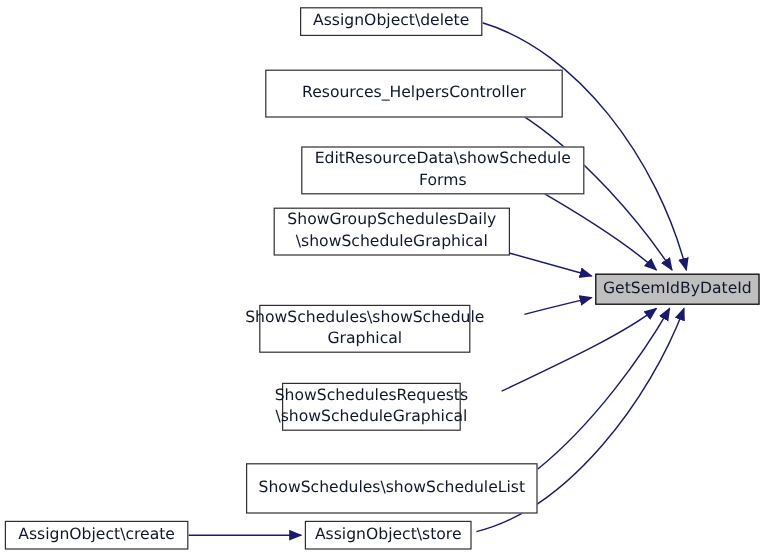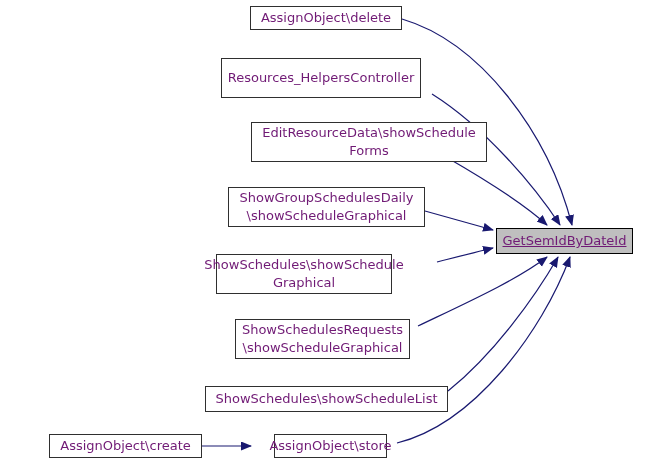--- a/index.html
+++ b/index.html
@@ -25,37 +25,36 @@
   .edges path, .edges line {
     fill: none;
     stroke: var(--edge, #191970);
     stroke-width: 1.2;
   }
   .node {
     position: absolute;
     box-sizing: border-box;
     background: var(--node-fill, #ffffff);
     border: 1px solid var(--node-border, #2f2f2f);
-    color: #701a75;
+    color: #0f172a;
     font-size: 13px;
     line-height: 18px;
     display: flex;
     flex-direction: column;
     align-items: center;
     justify-content: center;
     text-align: right;
     white-space: nowrap;
     cursor: pointer;
   }
   .node span { display: block; }
   .node.target {
     background: var(--target-fill, #bfbfbf);
     border: 1.5px solid var(--target-border, #000000);
     cursor: default;
-    text-decoration: underline;
   }
 </style>
 </head>
 <body>
 
 <div class="canvas">
 
   <svg class="edges" viewBox="0 0 648 467" xmlns="http://www.w3.org/2000/svg">
     <defs>
       <marker id="arrow" markerUnits="userSpaceOnUse" markerWidth="12" markerHeight="10" refX="10" refY="4.5" orient="auto">
@@ -70,53 +69,53 @@
     <path d="M418,326 C466,303 517,280 547,257" marker-end="url(#arrow)"></path>
     <path d="M448,391 C494,354 535,297 558,257" marker-end="url(#arrow)"></path>
     <path d="M397,443 C474,424 542,332 570,257" marker-end="url(#arrow)"></path>
     <path d="M157,446 L251,446" marker-end="url(#arrow)"></path>
   </svg>
 
   <div class="node" style="left:250px; top:6px; width:152px; height:24px;">
     <span>AssignObject\delete</span>
   </div>
 
-  <div class="node" style="left:221px; top:58px; width:200px; height:40px;">
+  <div class="node" style="left:221px; top:58px; width:248px; height:40px;">
     <span>Resources_HelpersController</span>
   </div>
 
   <div class="node" style="left:210px; top:122px; width:236px; height:40px;margin-left:41px;">
     <span>EditResourceData\showSchedule</span>
     <span>Forms</span>
   </div>
 
-  <div class="node" style="left:228px; top:187px; width:197px; height:40px;">
+  <div class="node" style="left:228px; top:173px; width:197px; height:40px;">
     <span>ShowGroupSchedulesDaily</span>
     <span>\showScheduleGraphical</span>
   </div>
 
   <div class="node" style="left:216px; top:254px; width:176px; height:40px;">
     <span>ShowSchedules\showSchedule</span>
     <span>Graphical</span>
   </div>
 
-  <div class="node" style="left:235px; top:319px; width:175px; height:40px;">
+  <div class="node" style="left:235px; top:319px; width:149px; height:40px;">
     <span>ShowSchedulesRequests</span>
     <span>\showScheduleGraphical</span>
   </div>
 
-  <div class="node" style="left:205px; top:386px; width:243px; height:26px;">
+  <div class="node" style="left:205px; top:386px; width:243px; height:42px;">
     <span>ShowSchedules\showScheduleList</span>
   </div>
 
-  <div class="node" style="left:254px; top:434px; width:113px; height:24px;margin-left:20px;">
+  <div class="node" style="left:254px; top:434px; width:139px; height:24px;">
     <span>AssignObject\store</span>
   </div>
 
-  <div class="node" style="left:4px; top:434px; width:153px; height:24px;margin-left:45px;">
+  <div class="node" style="left:4px; top:434px; width:153px; height:24px;">
     <span>AssignObject\create</span>
   </div>
 
   <div class="node target" style="left:496px; top:228px; width:137px; height:26px;">
     <span>GetSemIdByDateId</span>
   </div>
 
 </div>
 
 </body></html>

